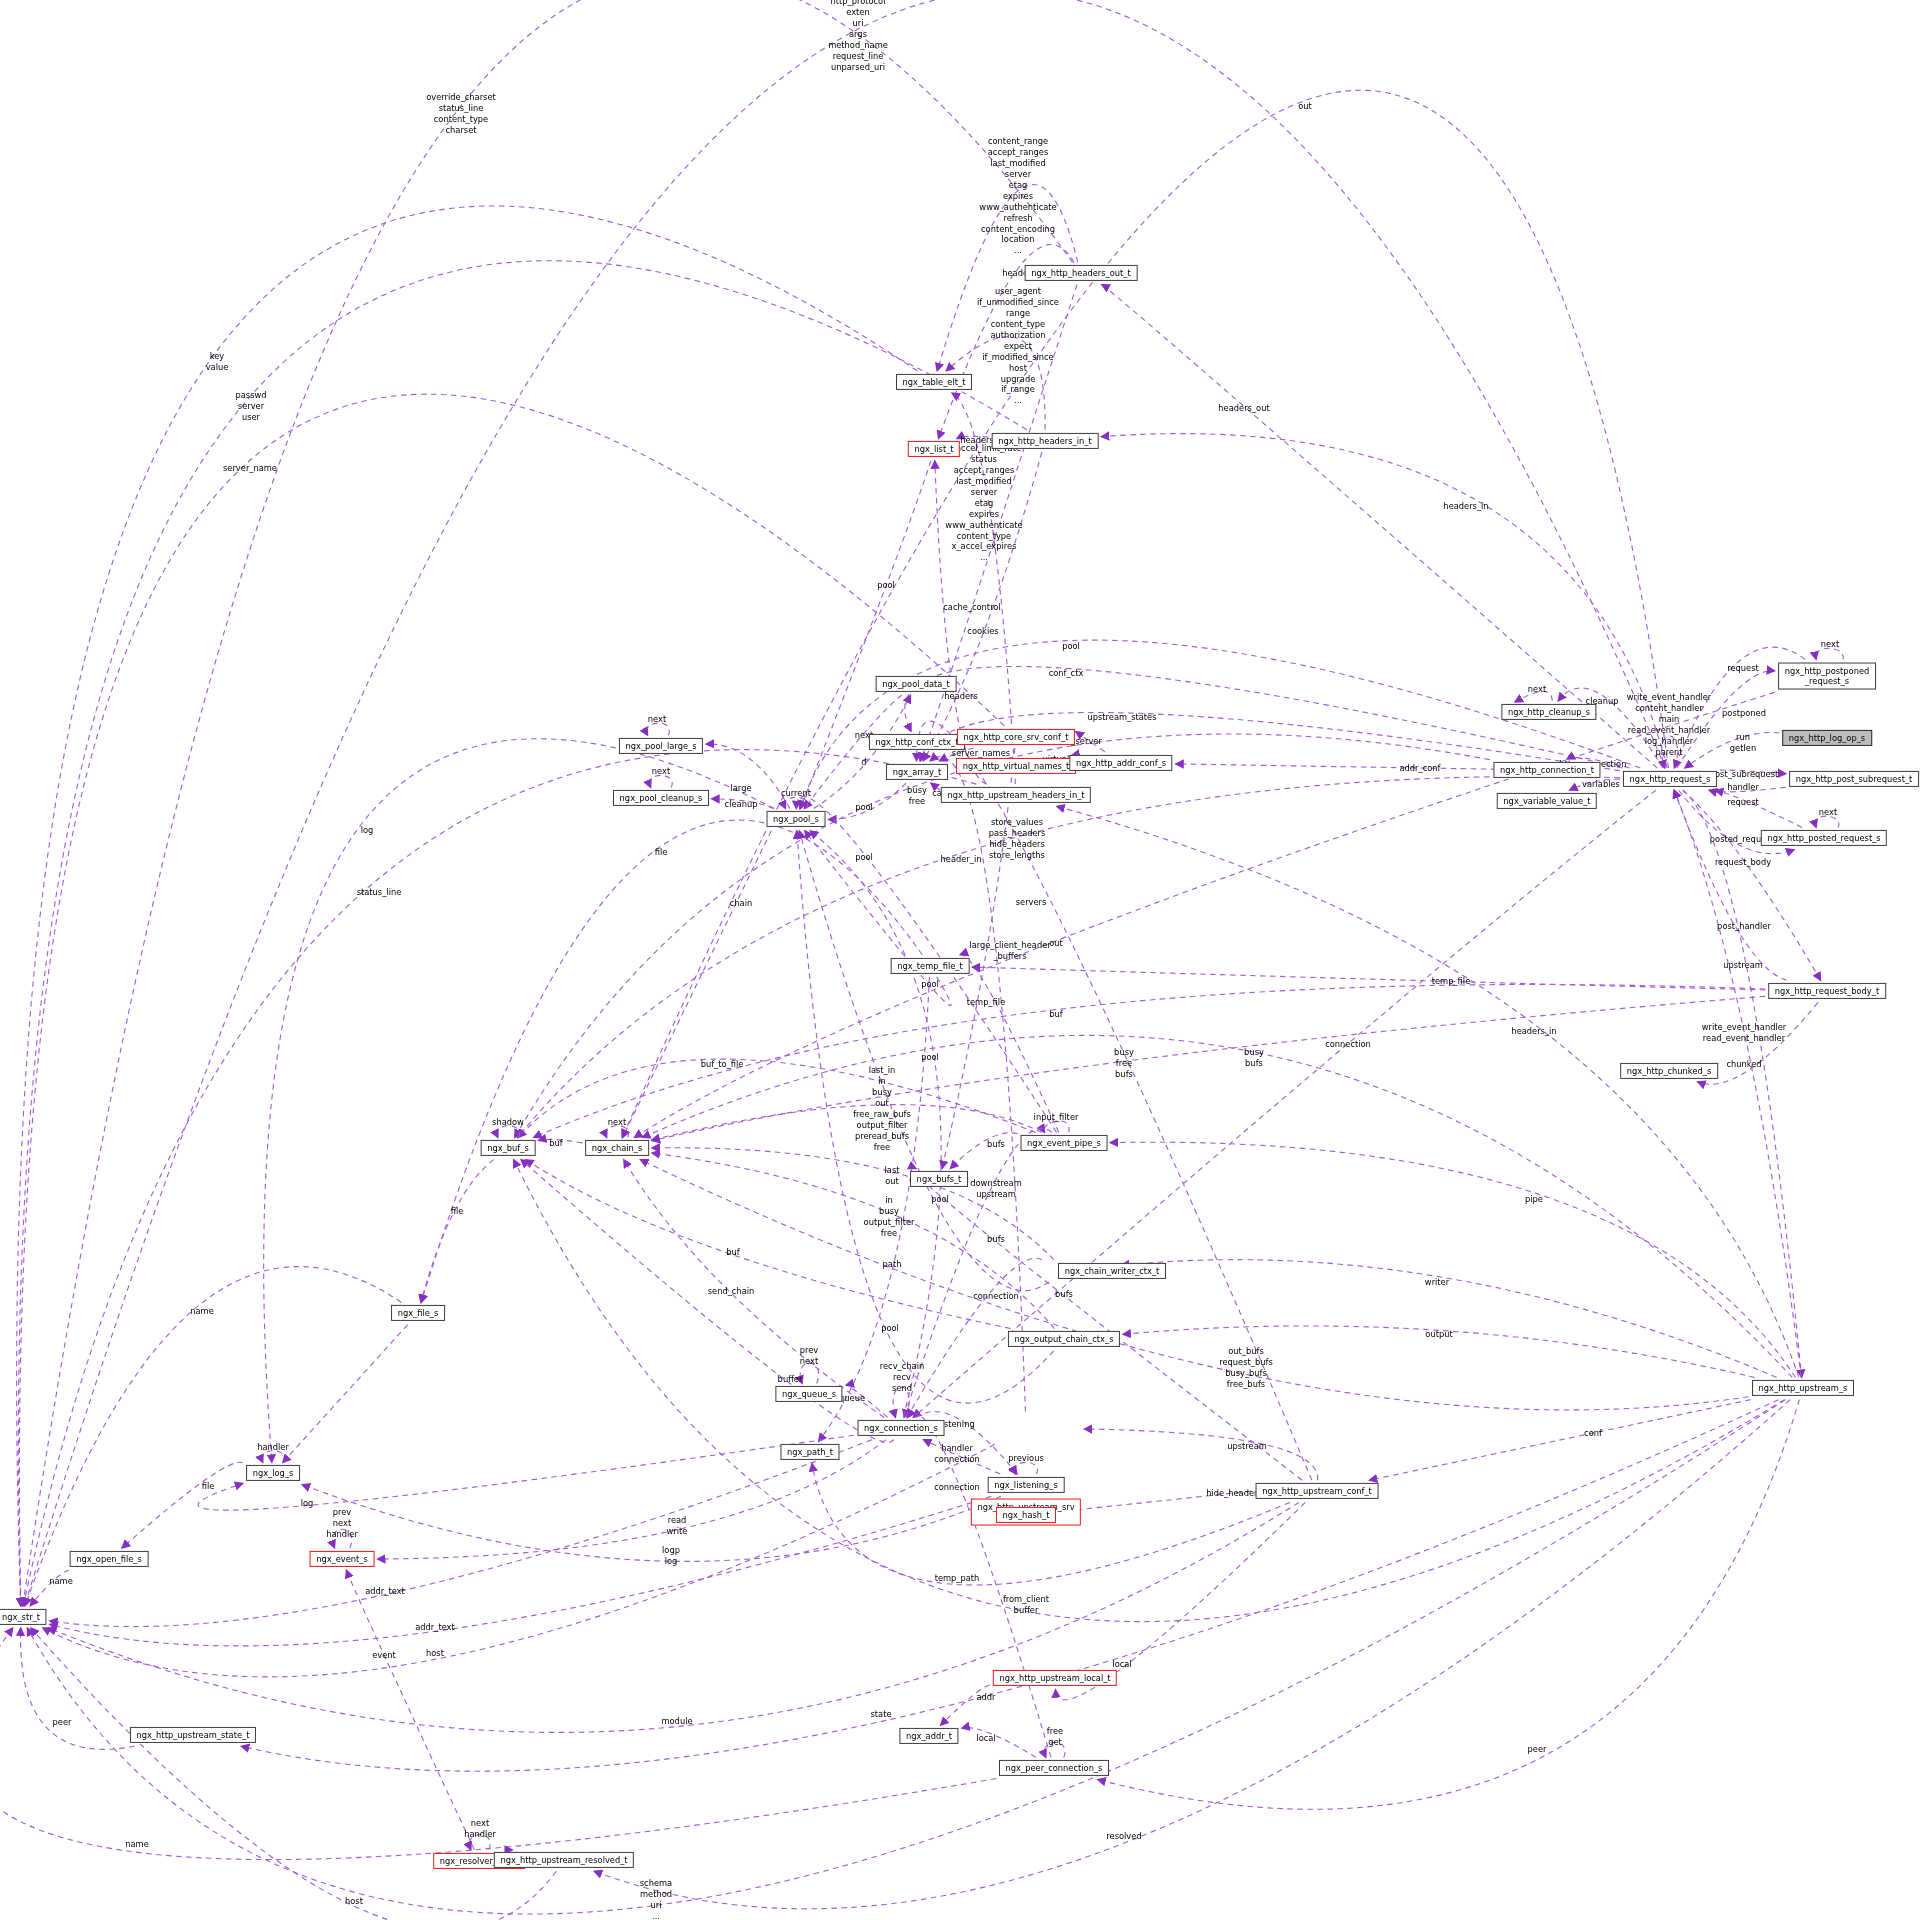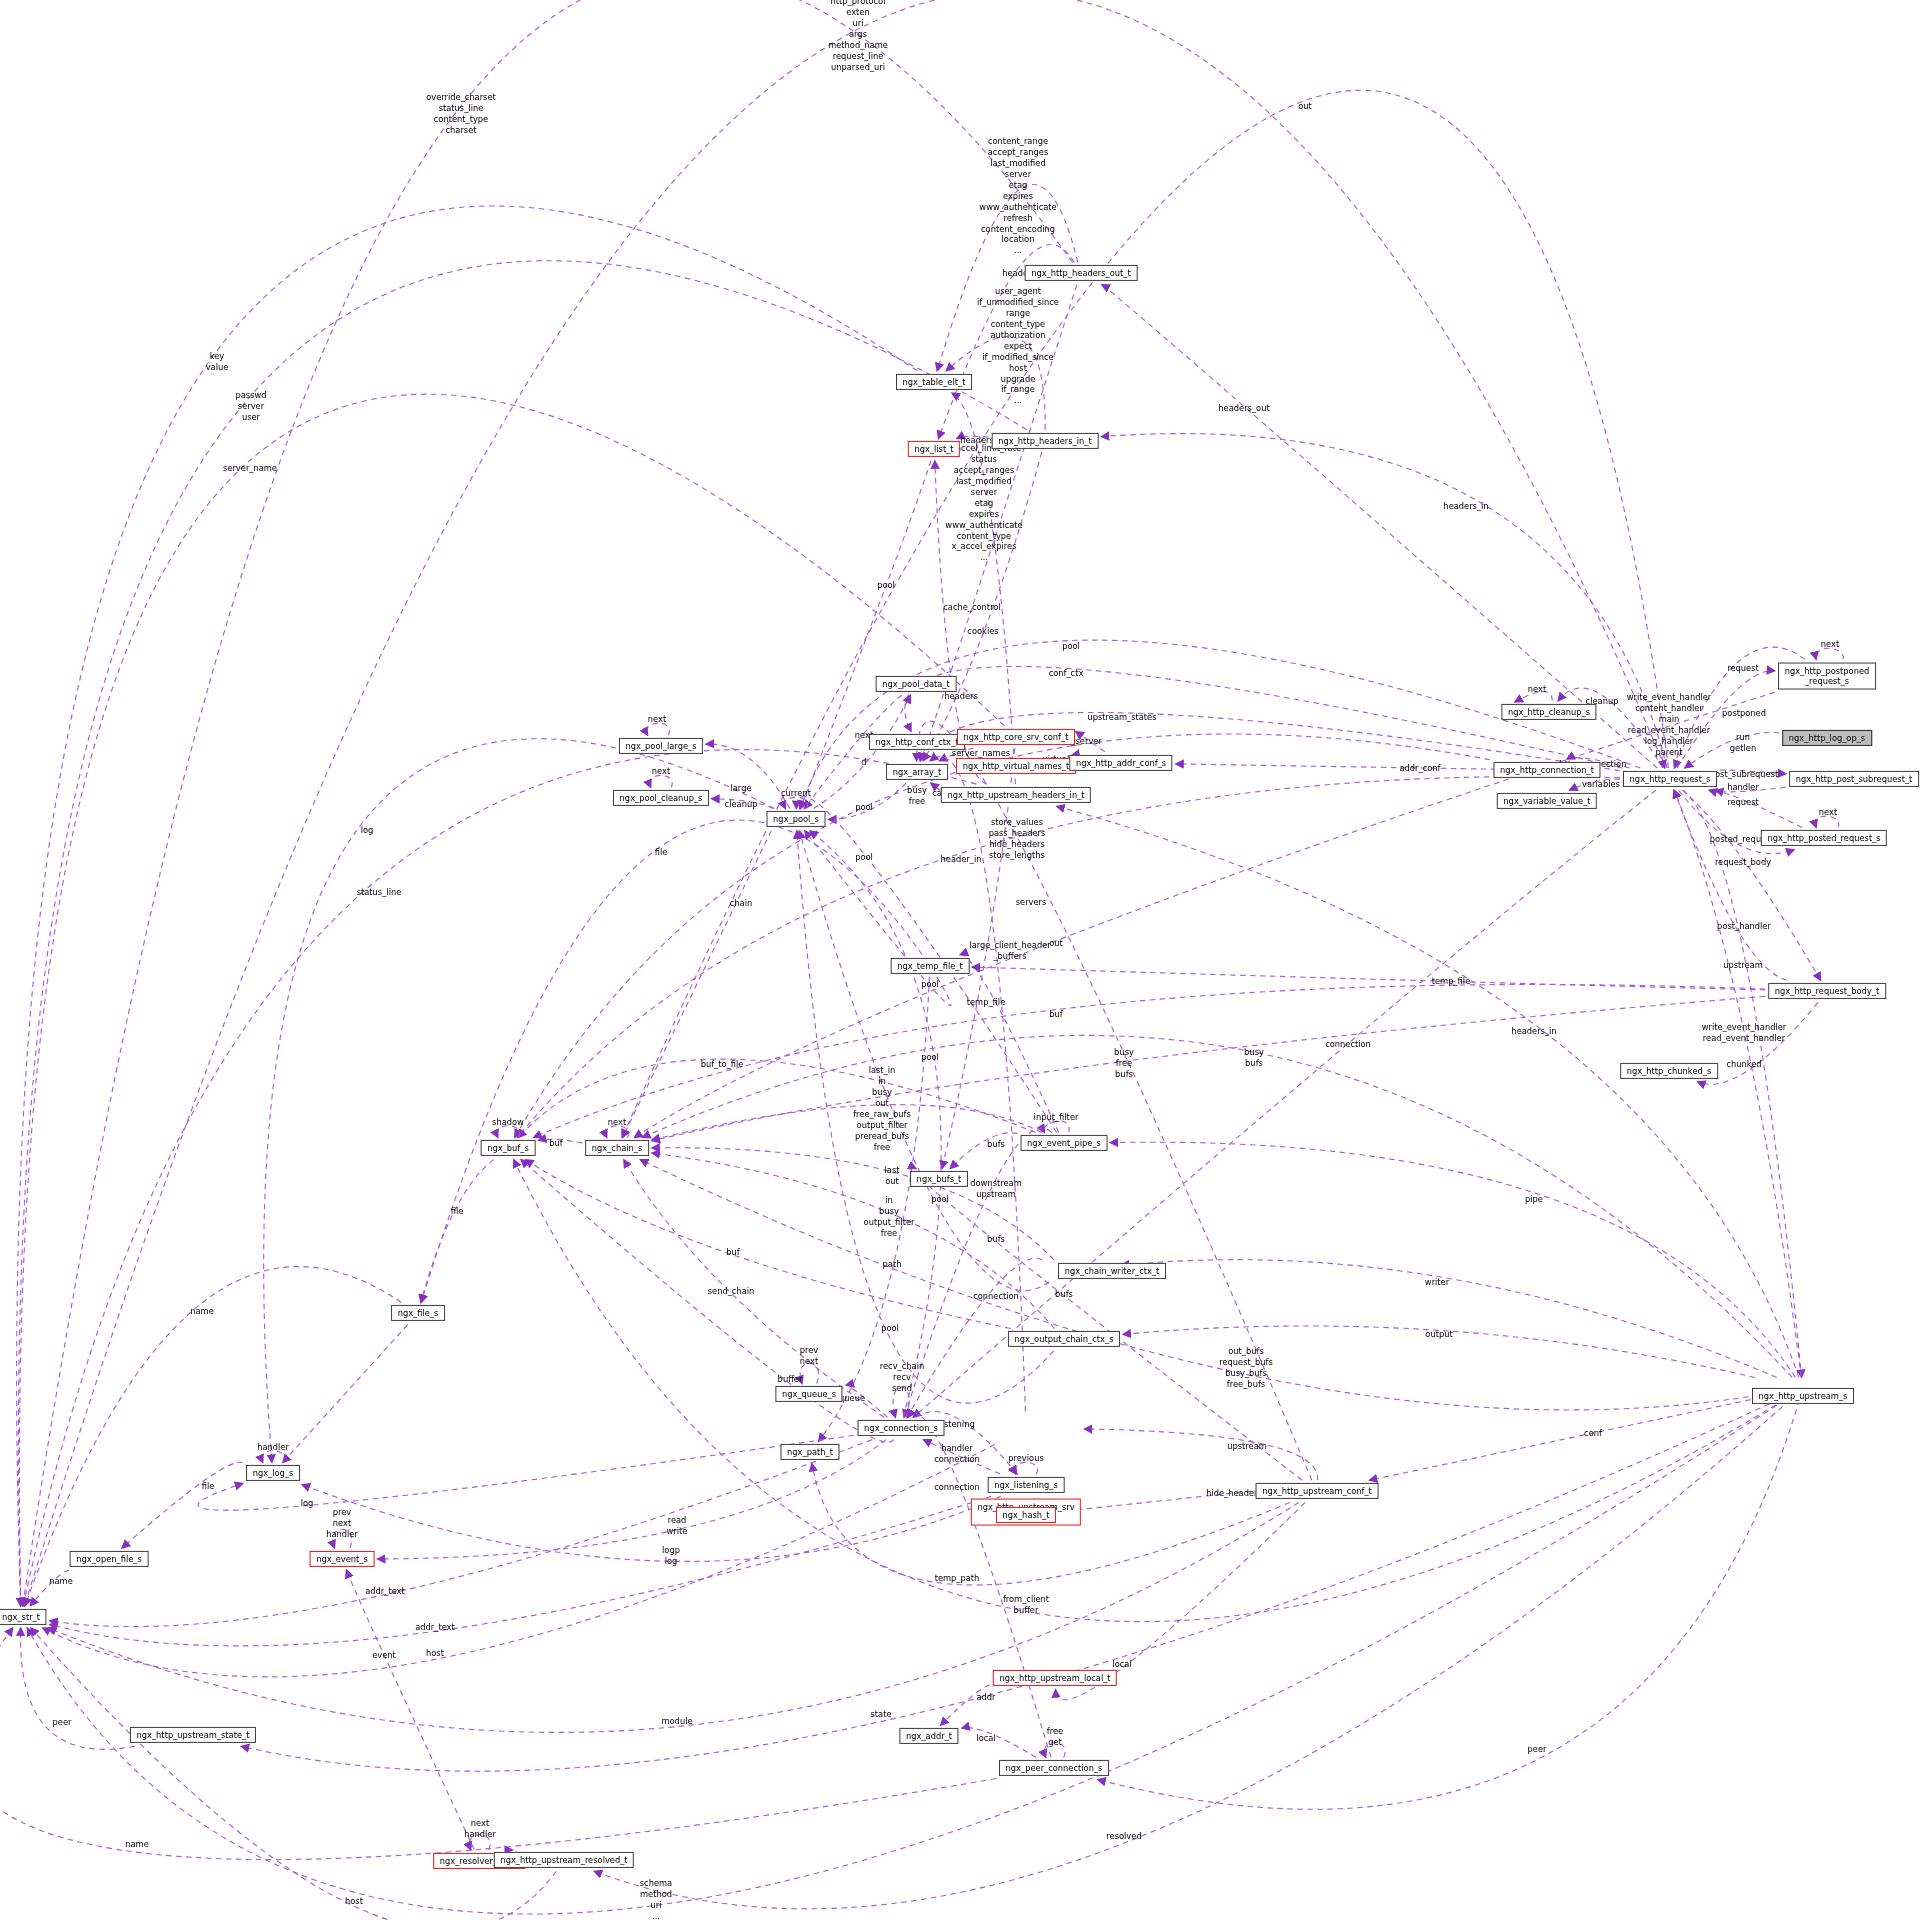--- a/index.html
+++ b/index.html
@@ -186,21 +186,21 @@
     <div class="node" style="left: 1016px; top: 795px;">ngx_http_upstream_headers_in_t</div>
     <div class="node" style="left: 930px; top: 966px;">ngx_temp_file_t</div>
     <div class="node" style="left: 1827px; top: 991px;">ngx_http_request_body_t</div>
     <div class="node" style="left: 1669px; top: 1071px;">ngx_http_chunked_s</div>
     <div class="node" style="left: 1064px; top: 1143px;">ngx_event_pipe_s</div>
     <div class="node" style="left: 508px; top: 1148px;">ngx_buf_s</div>
     <div class="node" style="left: 617px; top: 1148px;">ngx_chain_s</div>
     <div class="node" style="left: 939px; top: 1179px;">ngx_bufs_t</div>
     <div class="node" style="left: 1064px; top: 1271px; margin-left: 48px;">ngx_chain_writer_ctx_t</div>
     <div class="node" style="left: 1064px; top: 1339px;">ngx_output_chain_ctx_s</div>
-    <div class="node" style="left: 1803px; top: 1388px; margin-top: 8px;">ngx_http_upstream_s</div>
+    <div class="node" style="left: 1803px; top: 1388px;">ngx_http_upstream_s</div>
     <div class="node" style="left: 418px; top: 1313px;">ngx_file_s</div>
     <div class="node" style="left: 809px; top: 1394px;">ngx_queue_s</div>
     <div class="node" style="left: 810px; top: 1452px;">ngx_path_t</div>
     <div class="node" style="left: 901px; top: 1428px;">ngx_connection_s</div>
     <div class="node red" style="left: 1026px; top: 1512px;">ngx_http_upstream_srv
 _conf_s</div>
     <div class="node" style="left: 1026px; top: 1485px;">ngx_listening_s</div>
     <div class="node red" style="left: 1026px; top: 1515px;">ngx_hash_t</div>
     <div class="node" style="left: 1317px; top: 1491px;">ngx_http_upstream_conf_t</div>
     <div class="node" style="left: 273px; top: 1473px;">ngx_log_s</div>

